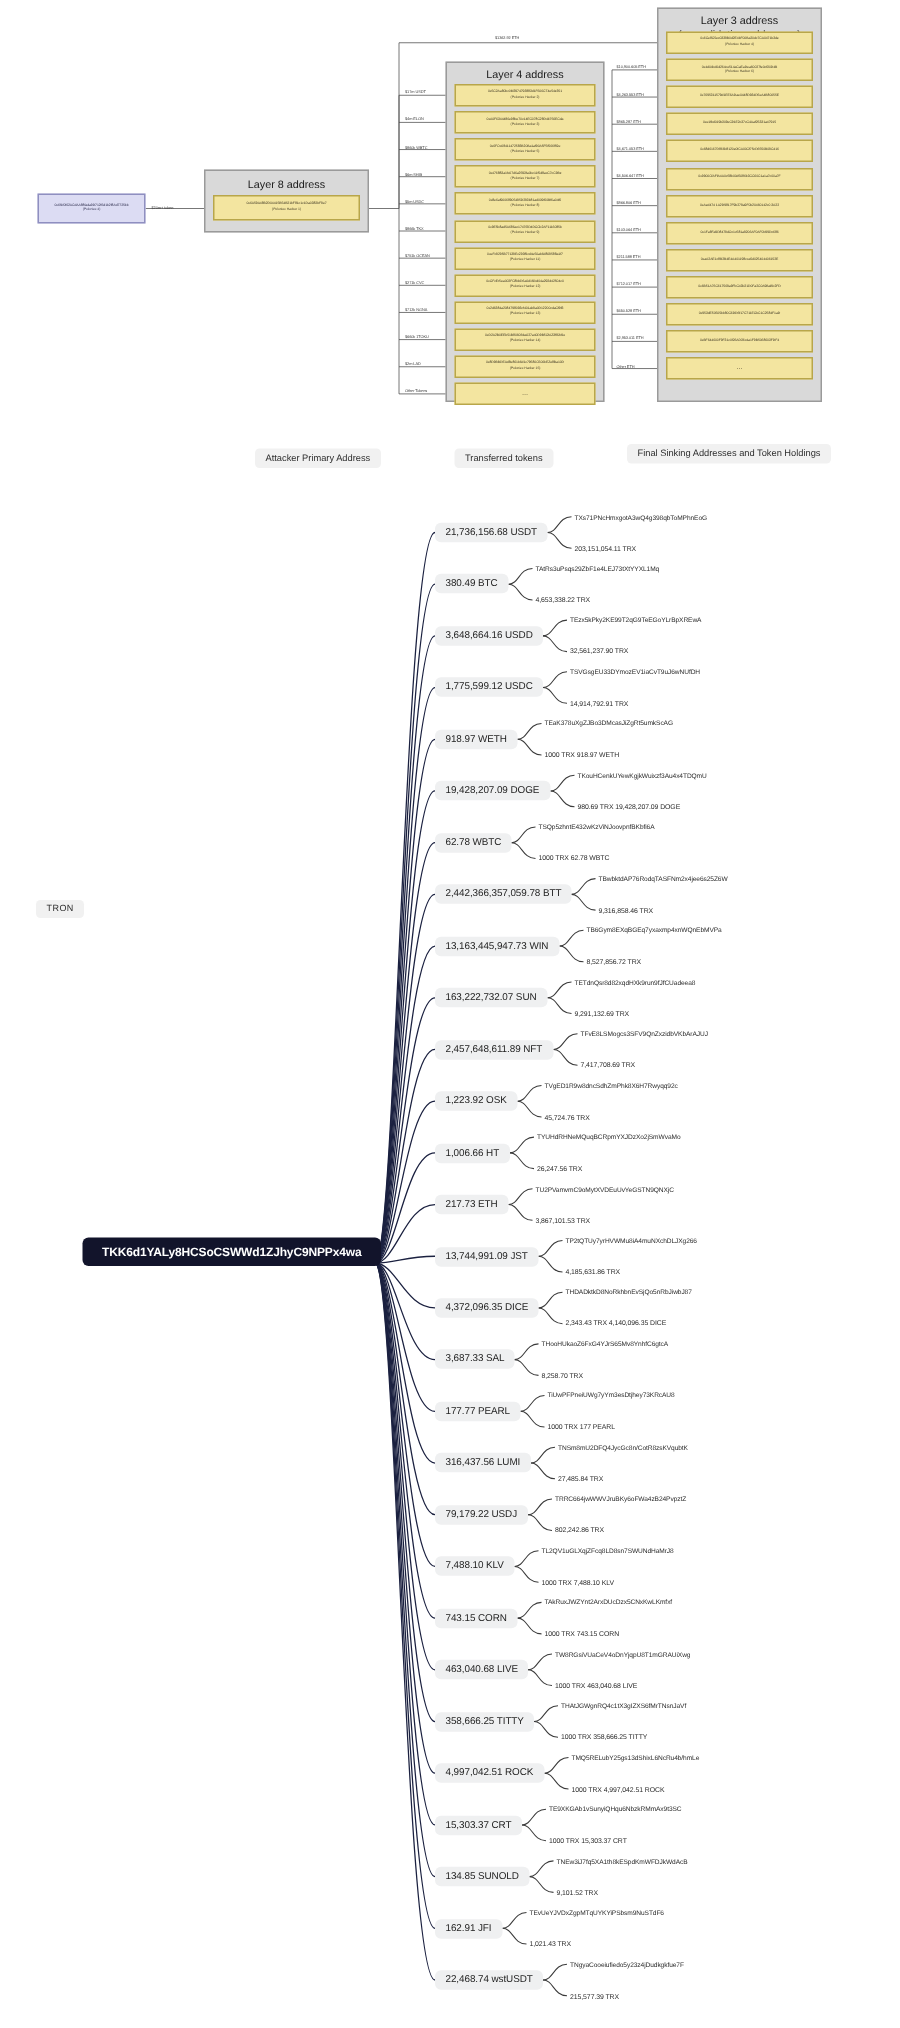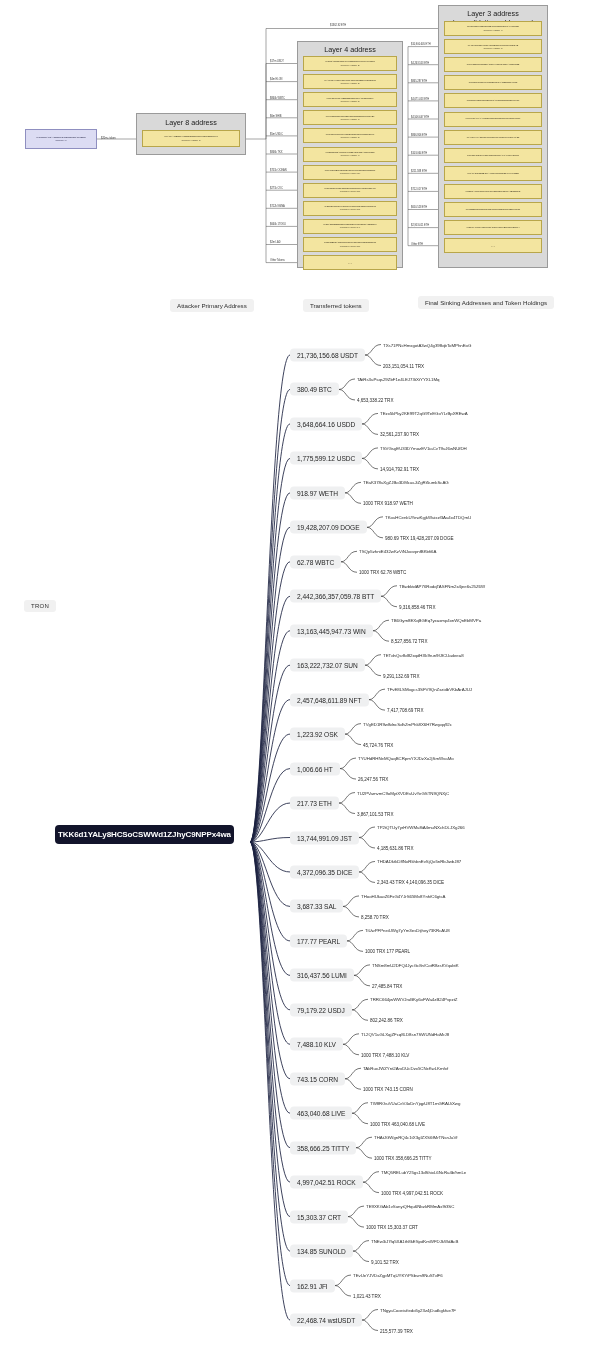--- a/index.html
+++ b/index.html
@@ -110,21 +110,21 @@
     letter-spacing: .3px;
   }
 
   .root-node {
     position: absolute;
     background: #12142b;
     color: #ffffff;
     border-radius: 4px;
     font-size: 8px;
     font-weight: bold;
-    padding: 5px 3px;
+    padding: 5px 13px;
     white-space: nowrap;
     letter-spacing: -0.1px;
   }
 
   .token-chip {
     position: absolute;
     background: #eff0f1;
     border-radius: 4px;
     font-size: 6.6px;
     color: #1f1f1f;

